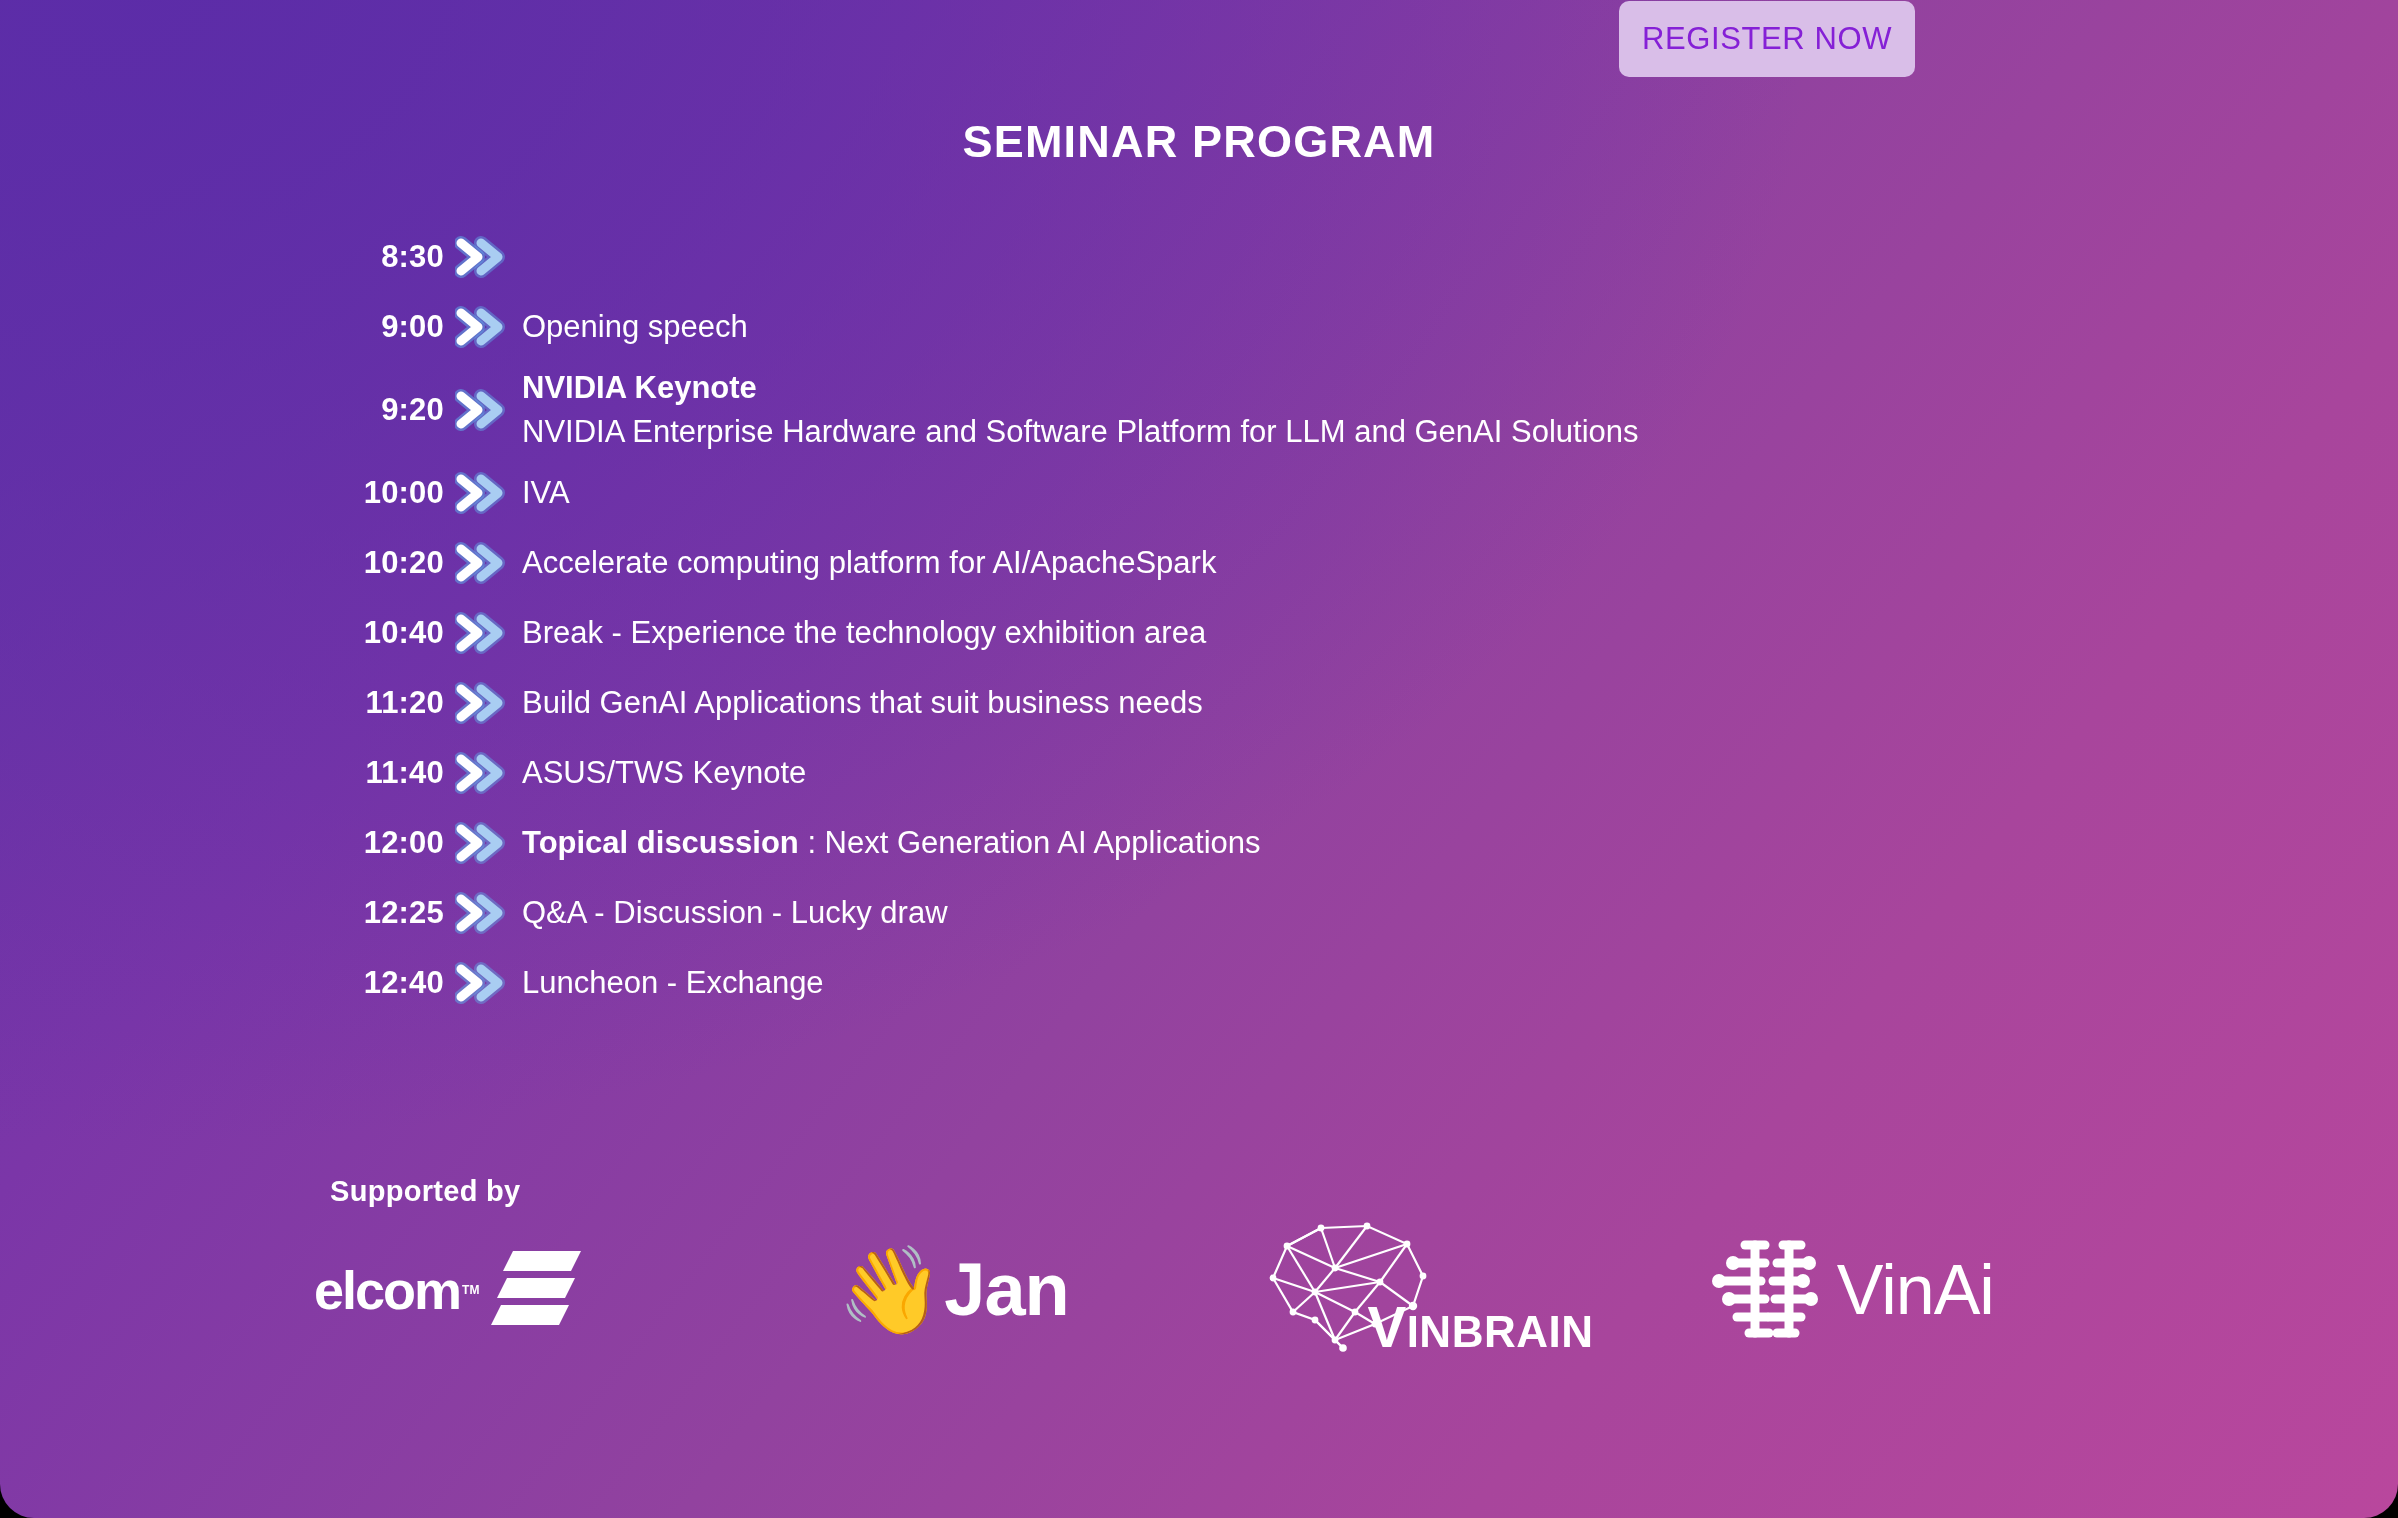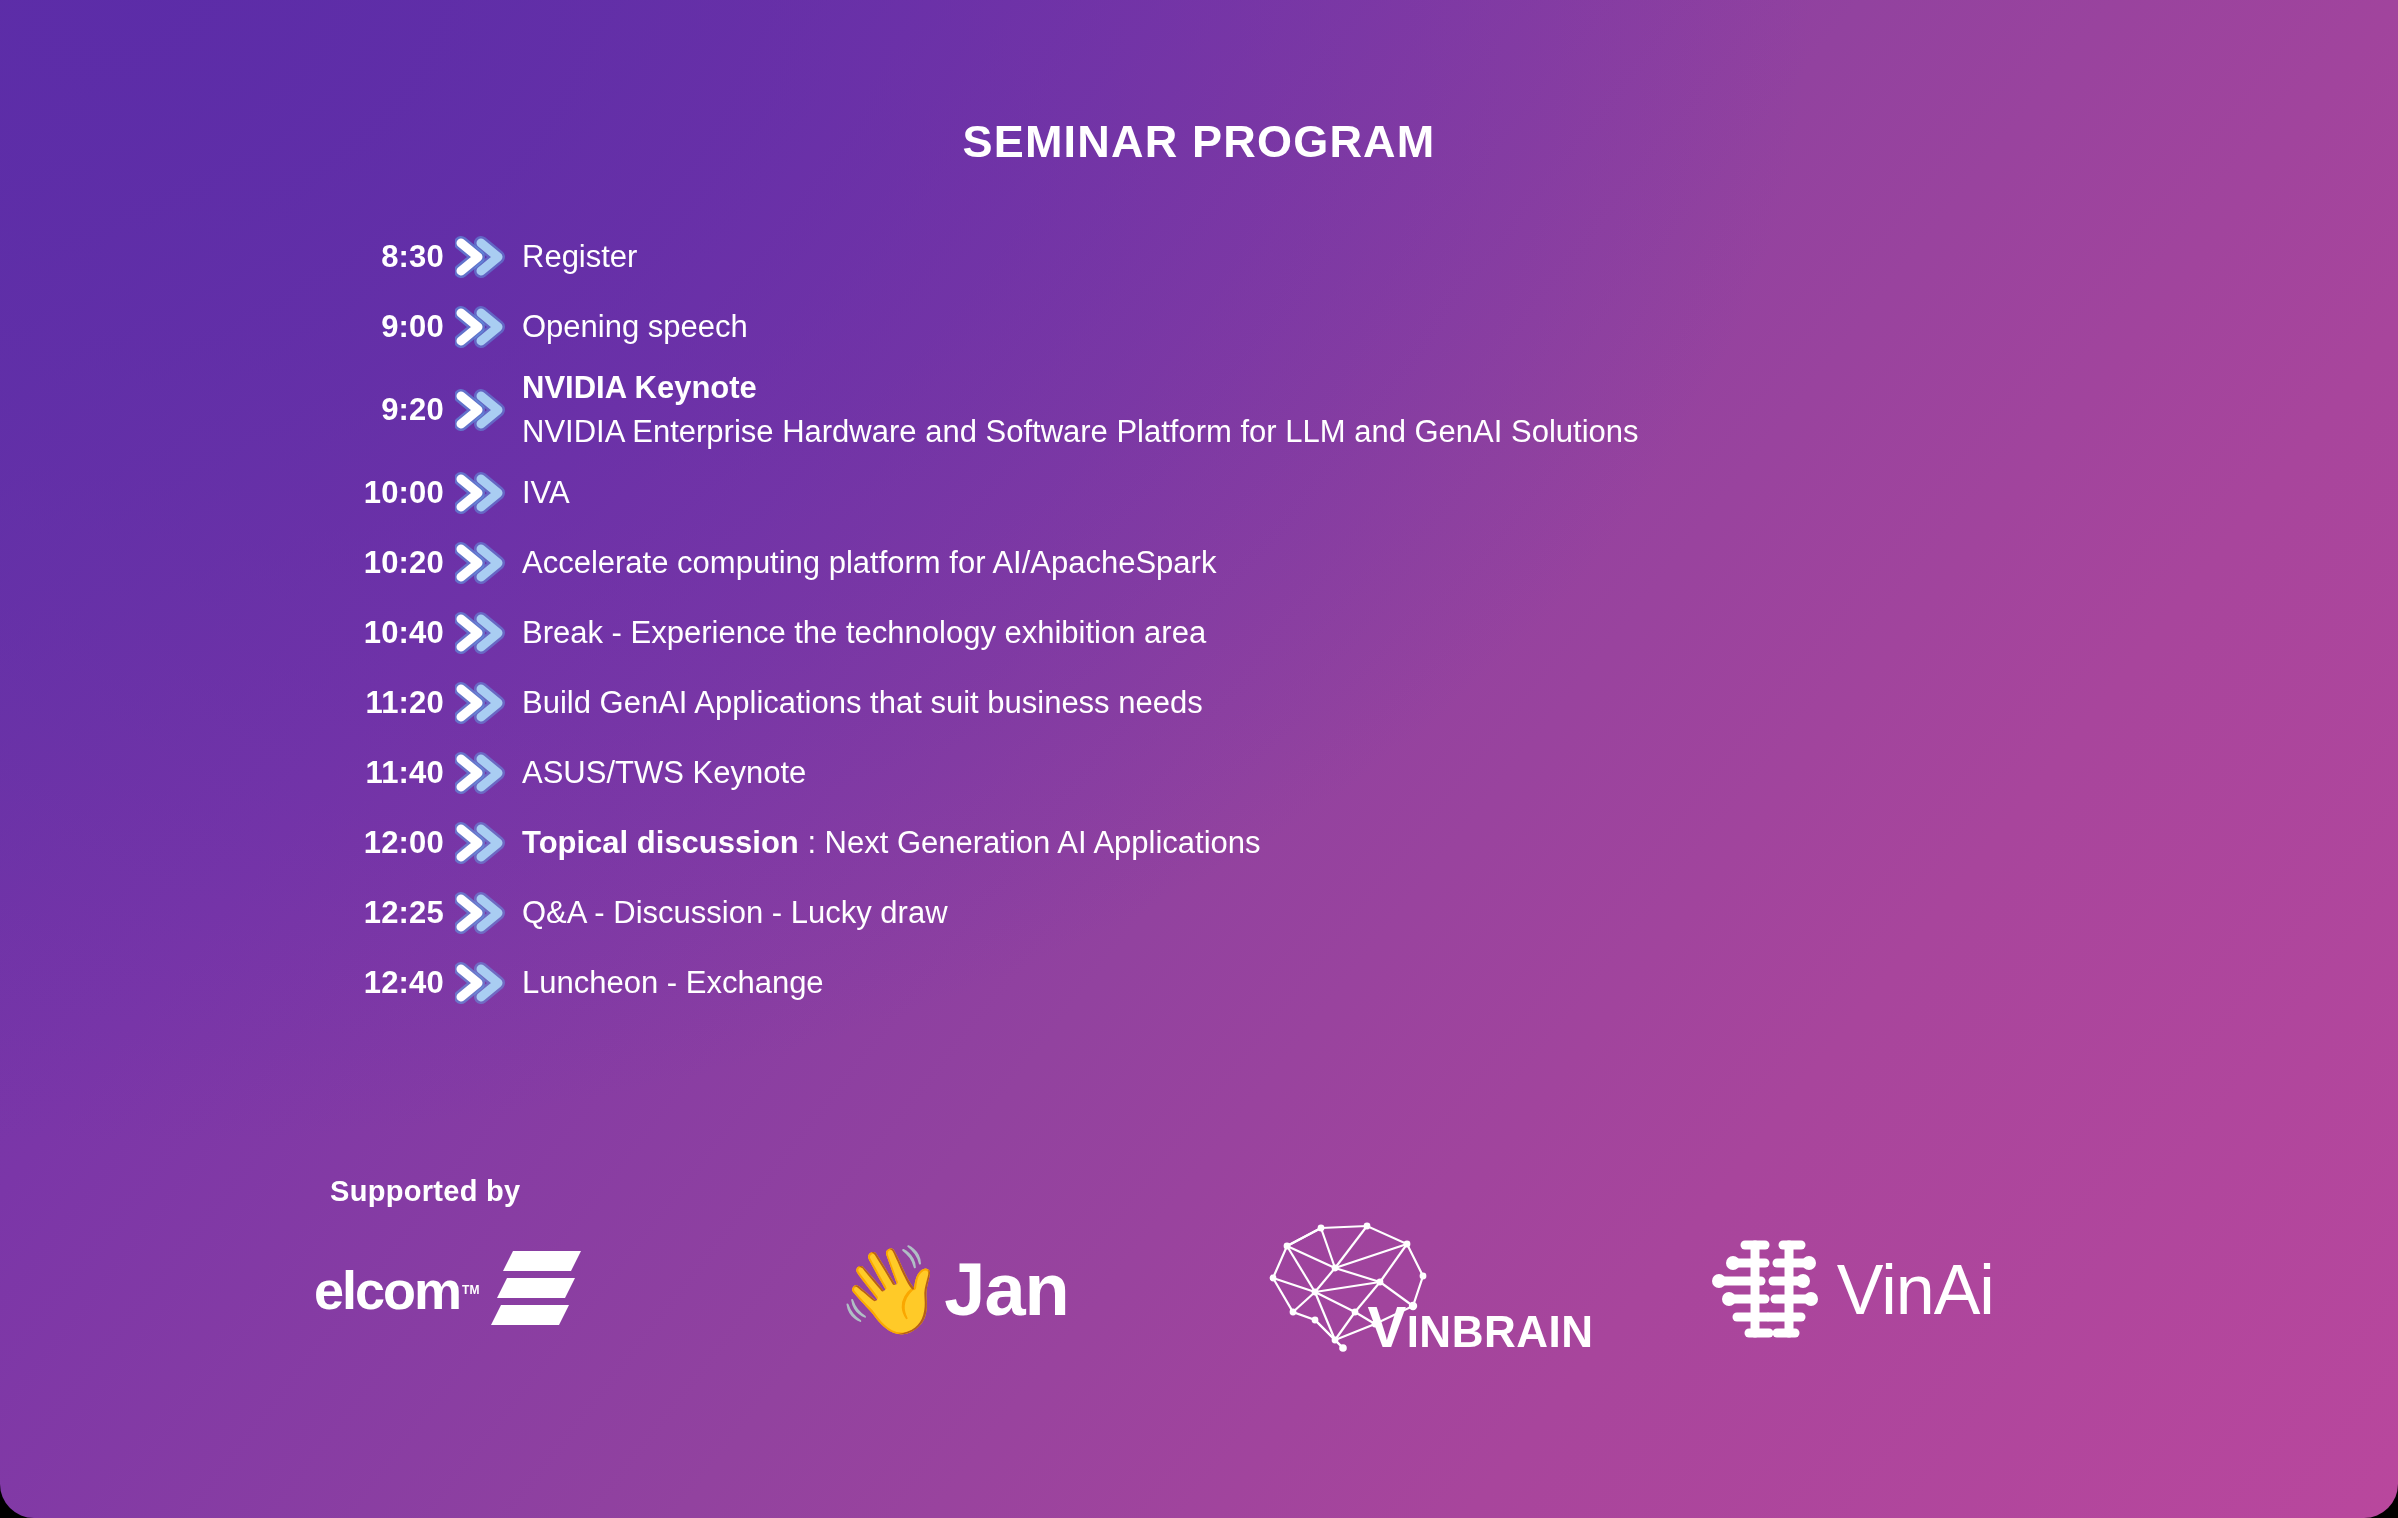--- a/index.html
+++ b/index.html
@@ -197,38 +197,38 @@
     font-family: "Liberation Sans", sans-serif;
     line-height: 1;
   }
   .vinbrain-word .cap { font-size: 58px; }
 </style>
 </head>
 <body>
 
 <div id="slide">
 
+  <button class="register-btn">REGISTER NOW</button>
 
   <div class="page-title">SEMINAR PROGRAM</div>
 
   <div class="schedule">
 
     <div class="sched-row">
       <div class="row-time">8:30</div>
       <span class="chev">
         <svg width="56" height="44" viewBox="0 0 56 44">
           <g fill="none" stroke-linecap="round" stroke-linejoin="round">
             <polyline points="6,8 23,22 6,36" stroke="#5fa8e8" stroke-width="14" opacity="0.55"></polyline>
             <polyline points="26,8 43,22 26,36" stroke="#5fa8e8" stroke-width="14" opacity="0.45"></polyline>
             <polyline points="26,8 43,22 26,36" stroke="#a9cdf2" stroke-width="9"></polyline>
             <polyline points="6,8 23,22 6,36" stroke="#ffffff" stroke-width="9"></polyline>
           </g>
         </svg>
       </span>
-      <div class="row-body">Register</div>
     </div>
 
     <div class="sched-row">
       <div class="row-time">9:00</div>
       <span class="chev">
         <svg width="56" height="44" viewBox="0 0 56 44">
           <g fill="none" stroke-linecap="round" stroke-linejoin="round">
             <polyline points="6,8 23,22 6,36" stroke="#5fa8e8" stroke-width="14" opacity="0.55"></polyline>
             <polyline points="26,8 43,22 26,36" stroke="#5fa8e8" stroke-width="14" opacity="0.45"></polyline>
             <polyline points="26,8 43,22 26,36" stroke="#a9cdf2" stroke-width="9"></polyline>

